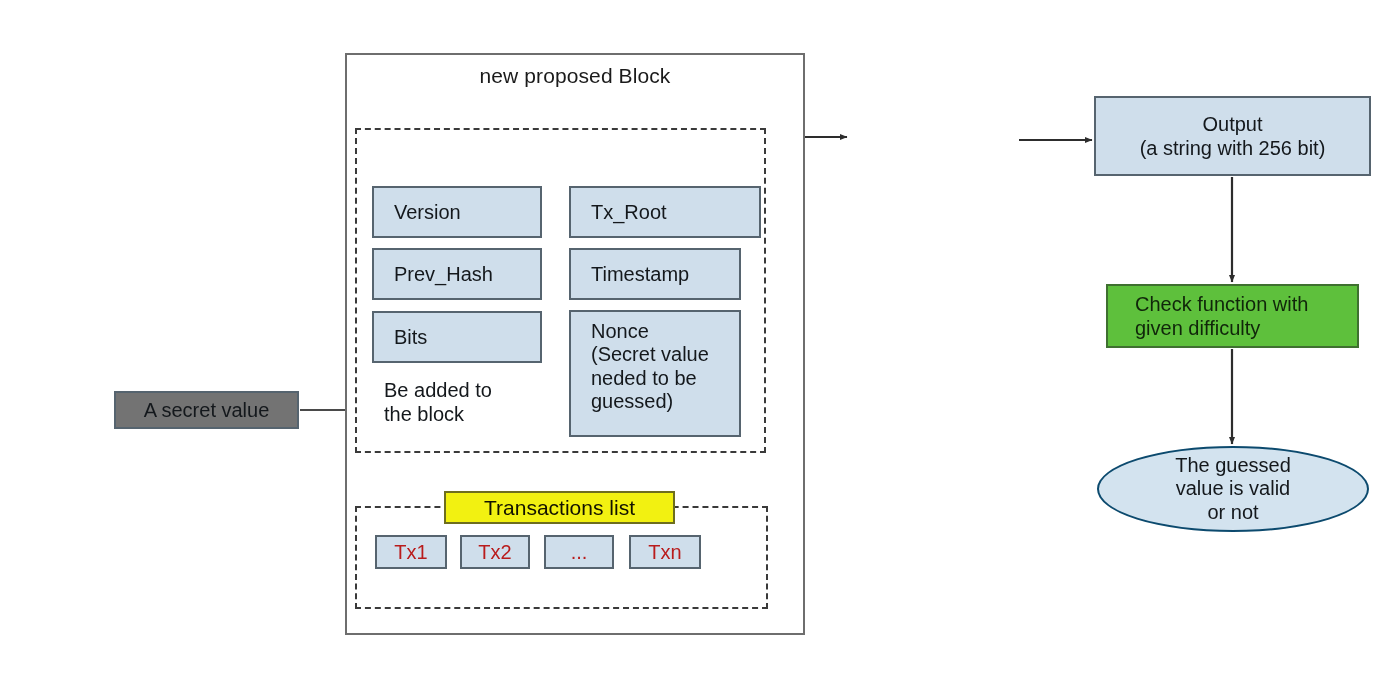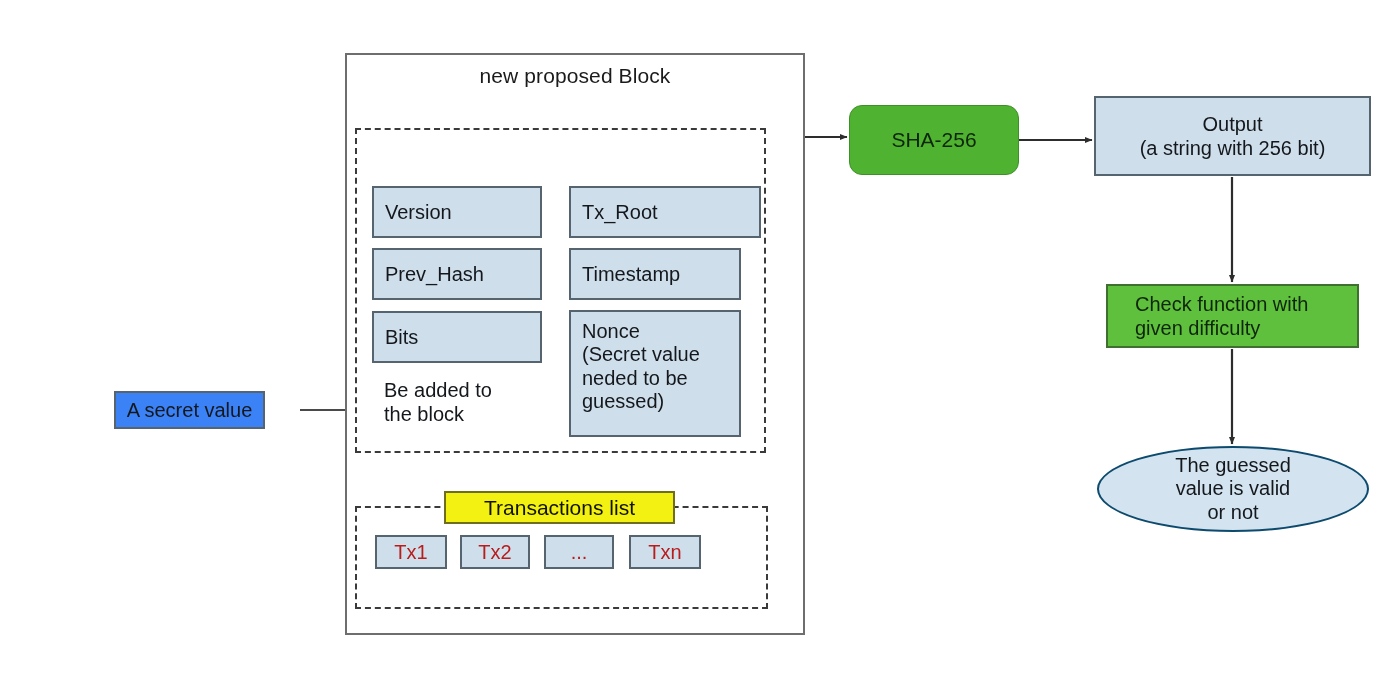--- a/index.html
+++ b/index.html
@@ -68,21 +68,21 @@
   }
   .chip-block-header { left: 414px; top: 113px; width: 191px; height: 34px; }
   .chip-tx-list      { left: 400px; top: 491px; width: 231px; height: 33px; }
 
   
   .field {
     background: #cfdeeb;
     border: 2px solid #56646f;
     display: flex;
     align-items: center;
-    padding-left: 11px;
+    padding-left: 20px;
     font-size: 20px;
     color: #14181c;
   }
   .f-version    { left: 328px; top: 186px; width: 170px; height: 52px; }
   .f-prevhash   { left: 328px; top: 248px; width: 170px; height: 52px; }
   .f-bits       { left: 328px; top: 311px; width: 170px; height: 52px; }
   .f-txroot     { left: 525px; top: 186px; width: 192px; height: 52px; }
   .f-timestamp  { left: 525px; top: 248px; width: 172px; height: 52px; }
 
   .f-nonce {
@@ -116,22 +116,22 @@
     height: 34px;
   }
   .tx-1 { left: 331px; width: 72px; }
   .tx-2 { left: 416px; width: 70px; }
   .tx-3 { left: 500px; width: 70px; }
   .tx-4 { left: 585px; width: 72px; }
 
   
   .secret-value {
     left: 70px; top: 391px;
-    width: 151px; height: 38px;
-    background: #3b82f6;
+    width: 185px; height: 38px;
+    background: #737373;
     border: 2px solid #56646f;
     display: flex;
     align-items: center;
     justify-content: center;
     font-size: 20px;
     color: #14181c;
   }
 
   
   .sha256 {
@@ -231,21 +231,20 @@
   <div class="abs dashed-box tx-dashed"></div>
   <div class="abs chip-yellow chip-tx-list">Transactions list</div>
 
   <div class="abs tx tx-1">Tx1</div>
   <div class="abs tx tx-2">Tx2</div>
   <div class="abs tx tx-3">...</div>
   <div class="abs tx tx-4">Txn</div>
 
   <div class="abs secret-value">A secret value</div>
 
-  <div class="abs sha256">SHA-256</div>
 
   <div class="abs output-box">
     <span>Output</span>
     <span>(a string with 256 bit)</span>
   </div>
 
   <div class="abs check-box">Check function with
 given difficulty</div>
 
   <div class="abs verdict-ellipse">

